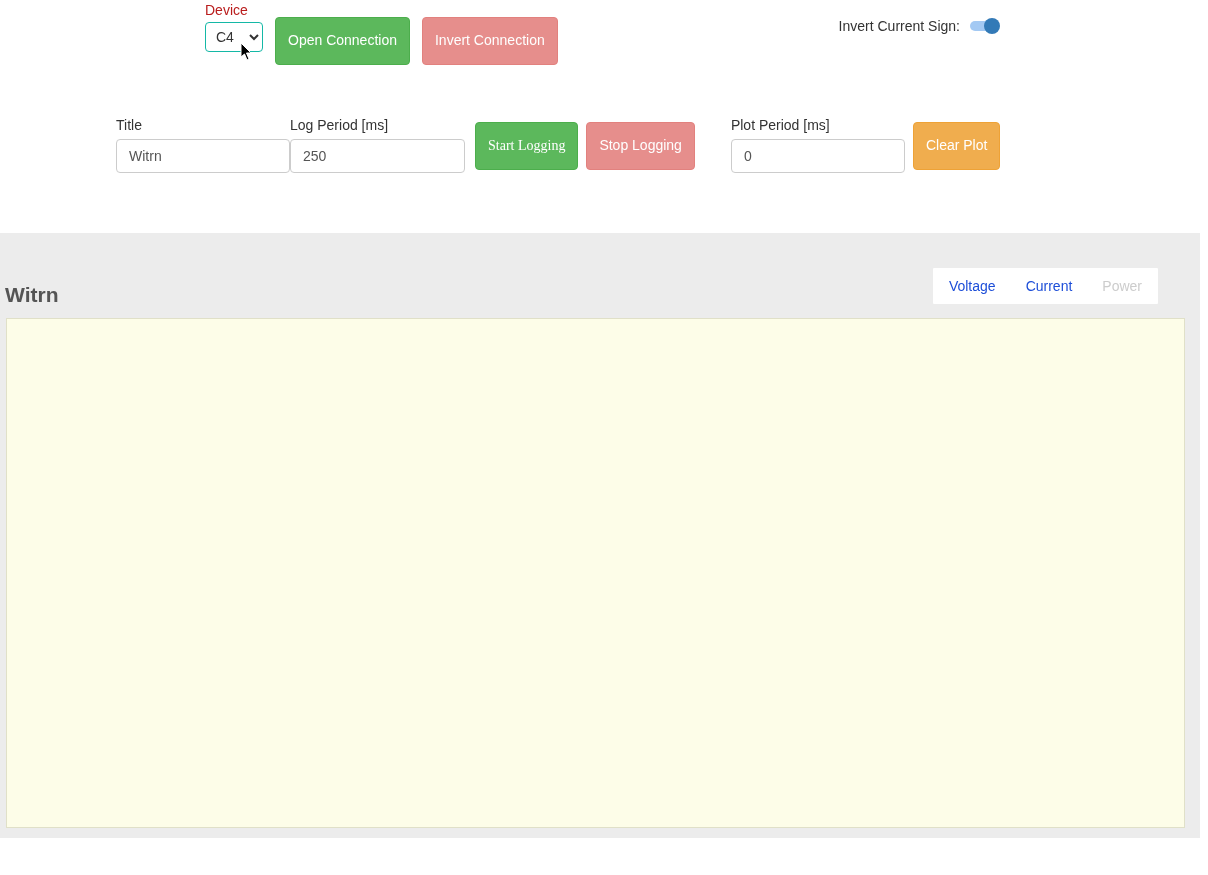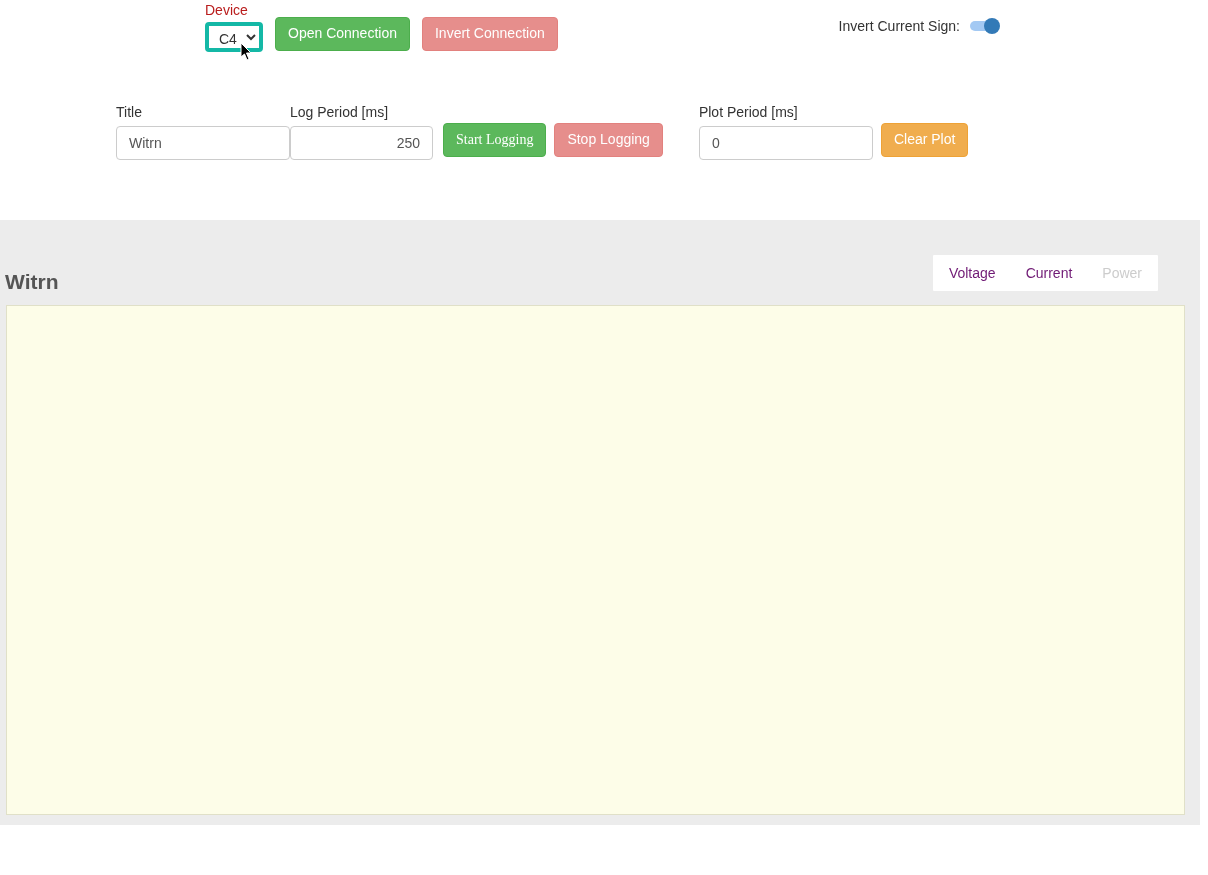--- a/index.html
+++ b/index.html
@@ -30,31 +30,31 @@
     flex-direction: column;
   }
   .device-label {
     font-size: 14px;
     color: #b91c1c;
     margin-bottom: 4px;
   }
   .device-select {
     width: 58px;
     height: 30px;
-    border: 4px solid #14b8a6;
+    border: 1px solid #14b8a6;
     border-radius: 4px;
     background: #fff;
     padding: 4px 6px;
     font-size: 14px;
     color: #333;
   }
 
   .btn {
     display: inline-block;
-    padding: 6px 12px;
+    padding: 13px 12px;
     font-size: 14px;
     line-height: 1.4;
     border-radius: 4px;
     border: 1px solid transparent;
     color: #fff;
     cursor: pointer;
     white-space: nowrap;
   }
   .btn-success { background: #5cb85c; border-color: #4cae4c; }
   .btn-danger  { background: #d9534f; border-color: #d43f3a; opacity: 0.65; }
@@ -115,21 +115,21 @@
     padding: 6px 12px;
     font-size: 14px;
     color: #555;
     background: #fff;
     border: 1px solid #ccc;
     border-radius: 4px;
   }
   .title-field { margin-left: 116px; }
   .title-field .text-input { width: 174px; }
   .log-period-field { }
-  .log-period-field .text-input { width: 143px; text-align: right; }
+  .log-period-field .text-input { width: 175px; }
   .start-logging-btn { margin-left: 10px; margin-bottom: 3px; font-family: Liberation Serif, serif; }
   .stop-logging-btn { margin-left: 8px; margin-bottom: 3px; }
   .plot-period-field { margin-left: 36px; }
   .plot-period-field .text-input { width: 174px; }
   .clear-plot-btn { margin-left: 8px; margin-bottom: 3px; text-align: right; }
 
   
   .plot-section {
     width: 1200px;
     background: #ececec;
@@ -149,21 +149,21 @@
     position: absolute;
     top: 35px;
     right: 42px;
     background: #fff;
     border-radius: 1px;
     padding: 10px 16px;
     display: flex;
     gap: 30px;
     font-size: 14px;
   }
-  .legend-item { color: #701a75; cursor: pointer; }
+  .legend-item { color: #1d4ed8; cursor: pointer; }
   .legend-item.disabled { color: #ccc; }
 
   .plot-area {
     margin: 35px 15px 0 6px;
     background: #fdfde8;
     height: 510px;
     border: 1px solid #e0e0c8;
   }
 
   .cursor {

